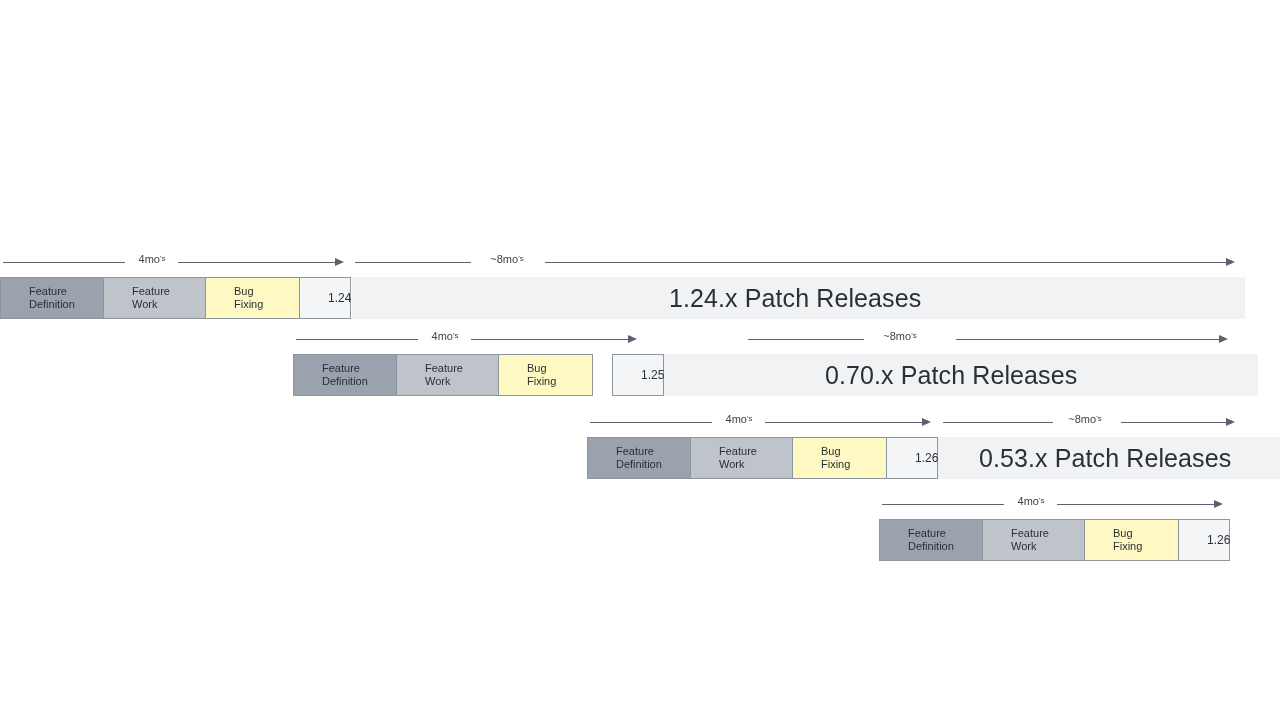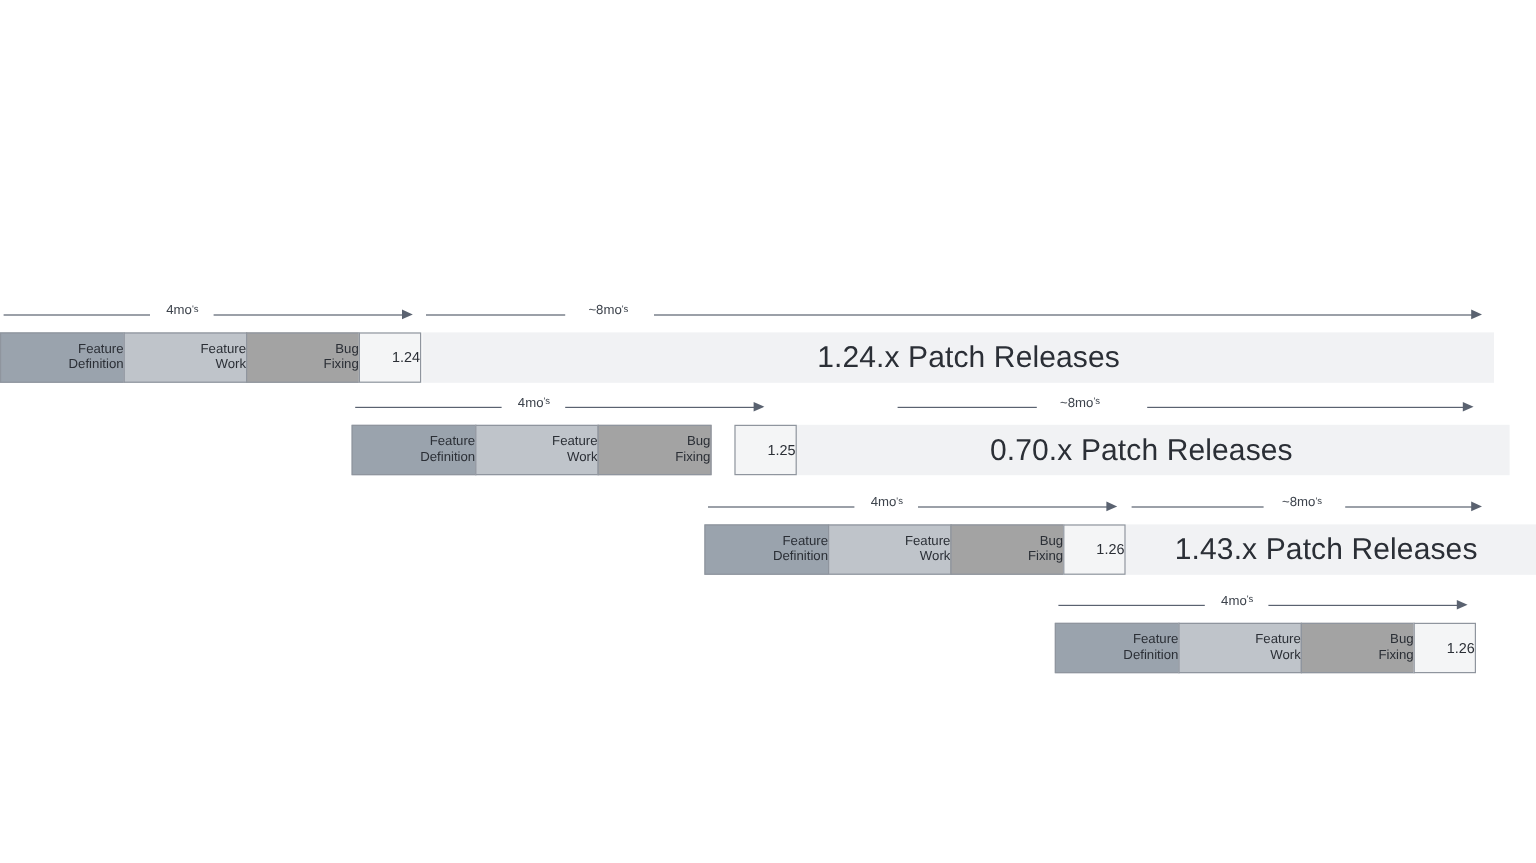--- a/index.html
+++ b/index.html
@@ -56,33 +56,34 @@
     height: 42px;
     display: flex;
     align-items: stretch;
     box-sizing: border-box;
   }
   .phase {
     box-sizing: border-box;
     border: 1px solid #8f959e;
     display: flex;
     flex-direction: column;
-    align-items: flex-end;
+    align-items: flex-start;
     justify-content: center;
     font-size: 11px;
     line-height: 13px;
     color: #2b2f36;
     text-align: center;
     white-space: nowrap;
     margin-left: -1px;
+    padding-left: 28px;
   }
   .phase:first-child { margin-left: 0; }
   .phase-def   { background: #9aa3ad; }
   .phase-work  { background: #bfc4ca; }
-  .phase-bug   { background: #a3a3a3; }
+  .phase-bug   { background: #fef9c3; }
   .phase-ver   { background: #f4f5f6; font-size: 12px; }
 
   
   .arrow-track {
     position: absolute;
     height: 24px;
     top: 0;
   }
   .arrow-seg {
     position: absolute;
@@ -114,21 +115,21 @@
   }
 </style>
 </head>
 <body>
 
 <div id="diagram">
 
   <div class="release-row" style="top:277px;">
 
     <div class="patch-band" style="left:352px; width:893px;"></div>
-    <div class="patch-band-label" style="left:669px;margin-left:12px;">1.24.x Patch Releases</div>
+    <div class="patch-band-label" style="left:669px;">1.24.x Patch Releases</div>
 
     <div class="phases" style="left:0px;">
       <div class="phase phase-def" style="width:104px;">
         <span>Feature</span>
         <span>Definition</span>
       </div>
       <div class="phase phase-work" style="width:103px;">
         <span>Feature</span>
         <span>Work</span>
       </div>
@@ -198,21 +199,21 @@
     <div class="arrow-seg" style="left:208px; width:266px;"></div>
     <div class="arrow-head" style="left:471px;"></div>
     <div class="arrow-label" style="left:152px;">
       <span>~8</span><span>mo</span><span class="sup">'s</span>
     </div>
   </div>
 
   <div class="release-row" style="top:437px;">
 
     <div class="patch-band" style="left:938px; width:342px;"></div>
-    <div class="patch-band-label" style="left:979px;">1.43.x Patch Releases</div>
+    <div class="patch-band-label" style="left:979px;">0.53.x Patch Releases</div>
 
     <div class="phases" style="left:587px;">
       <div class="phase phase-def" style="width:104px;">
         <span>Feature</span>
         <span>Definition</span>
       </div>
       <div class="phase phase-work" style="width:103px;">
         <span>Feature</span>
         <span>Work</span>
       </div>

